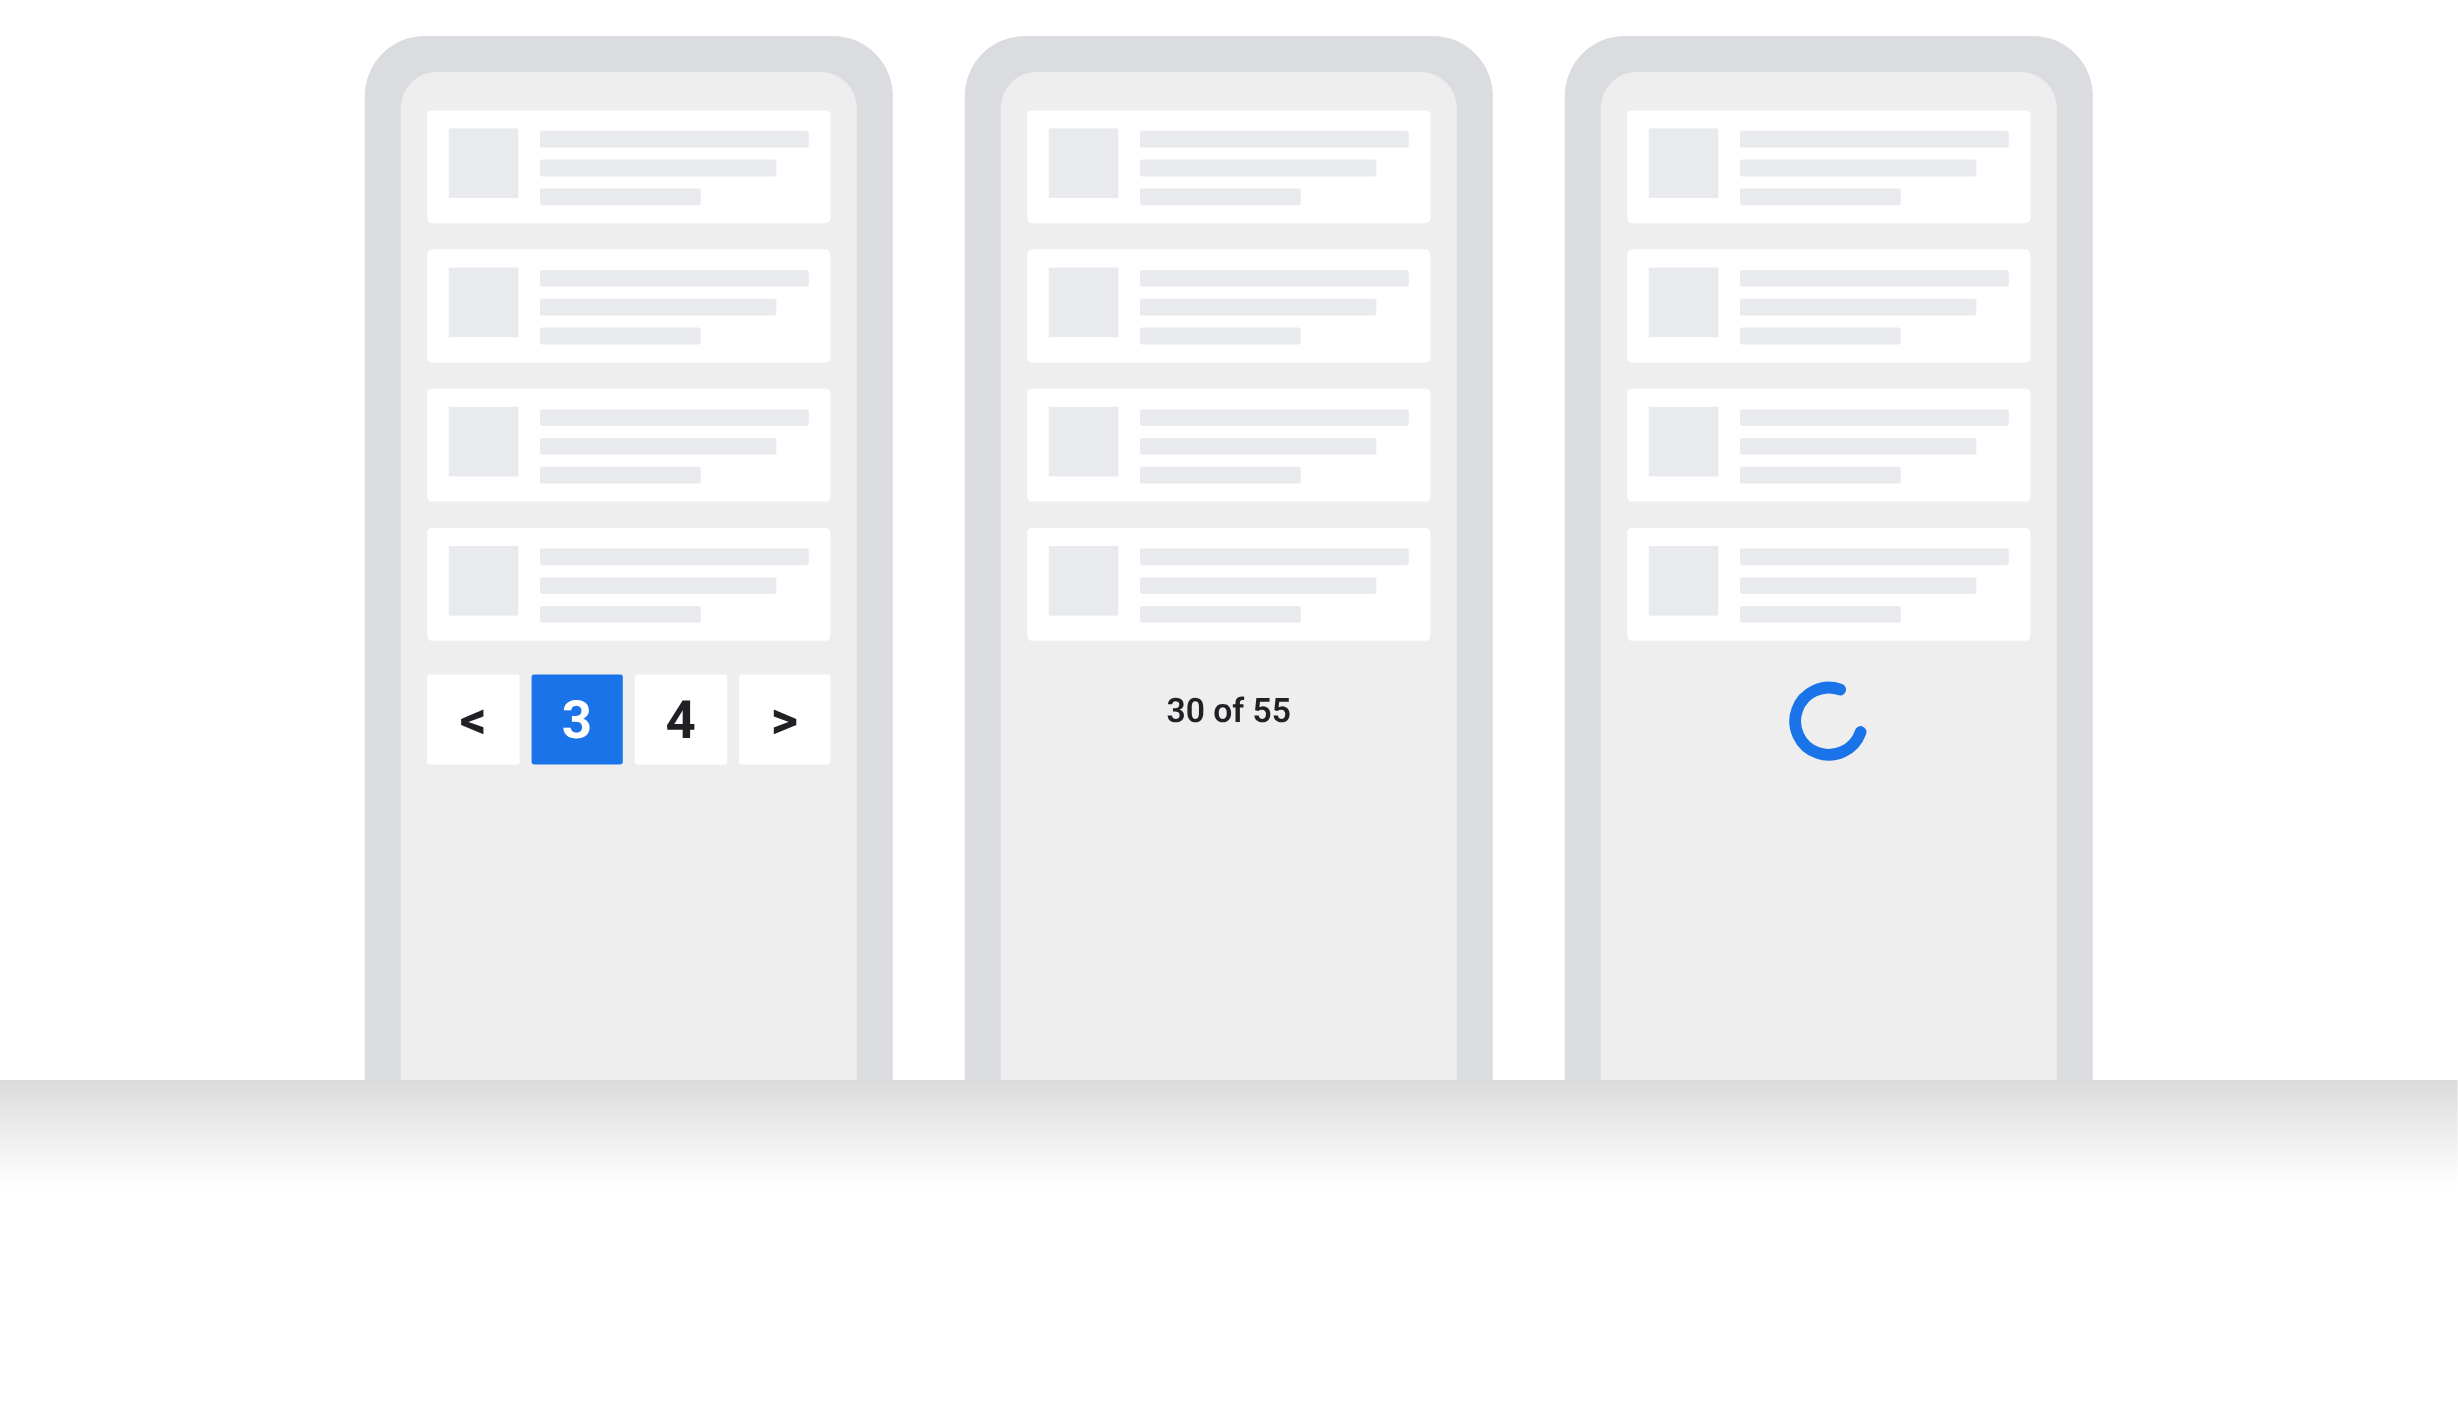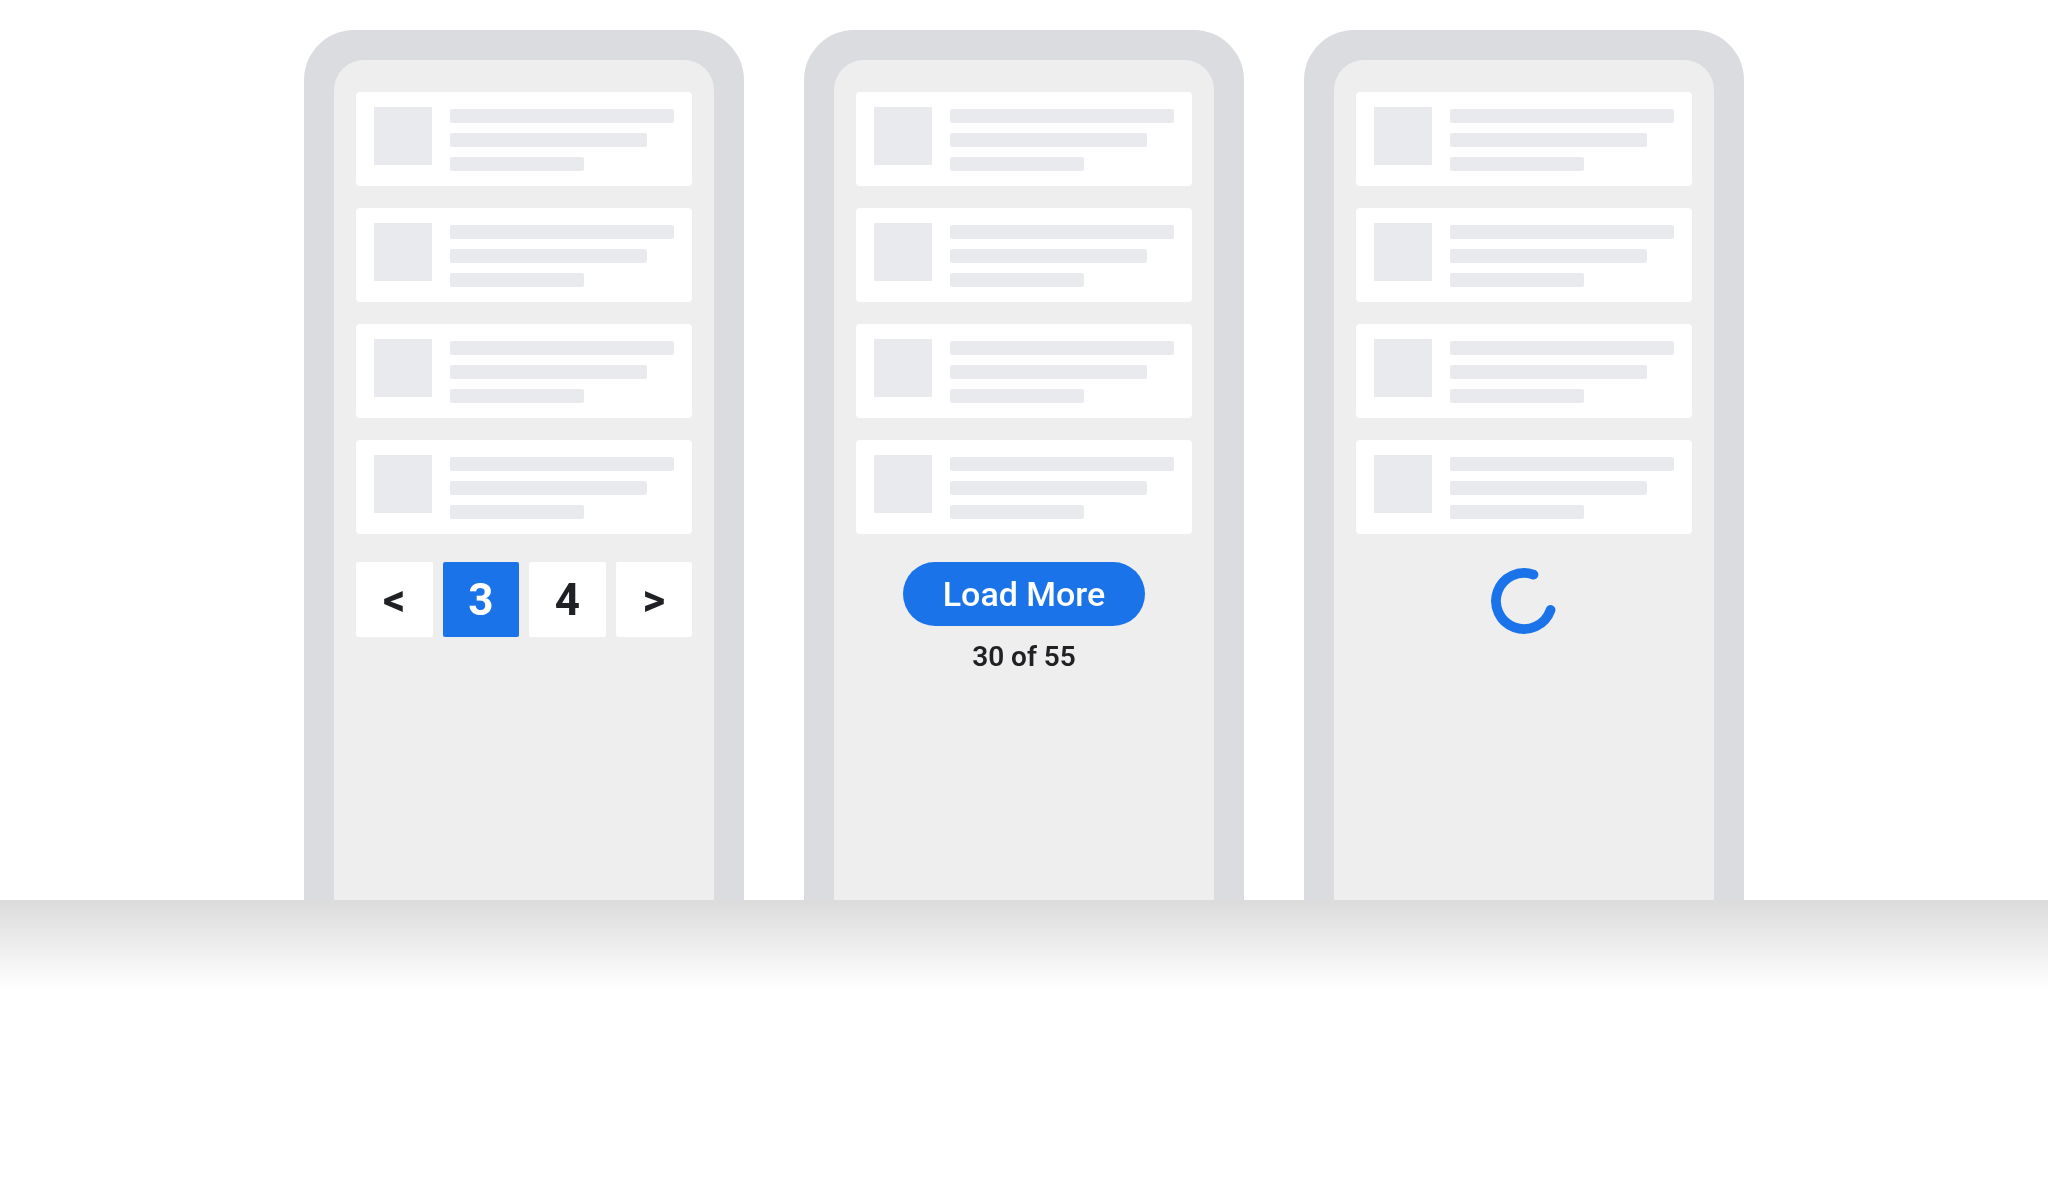--- a/index.html
+++ b/index.html
@@ -213,21 +213,20 @@
       <div class="card">
         <div class="thumb"></div>
         <div class="lines">
           <div class="line w1"></div>
             <div class="line w2"></div>
             <div class="line w3"></div>
         </div>
       </div>
 
       <div class="loadmore-wrap">
-        <div class="loadmore-btn">Load More</div>
         <div class="loadmore-count">30 of 55</div>
       </div>
     </div>
   </div>
 
   <div class="device">
     <div class="screen">
       <div class="card">
         <div class="thumb"></div>
         <div class="lines">

